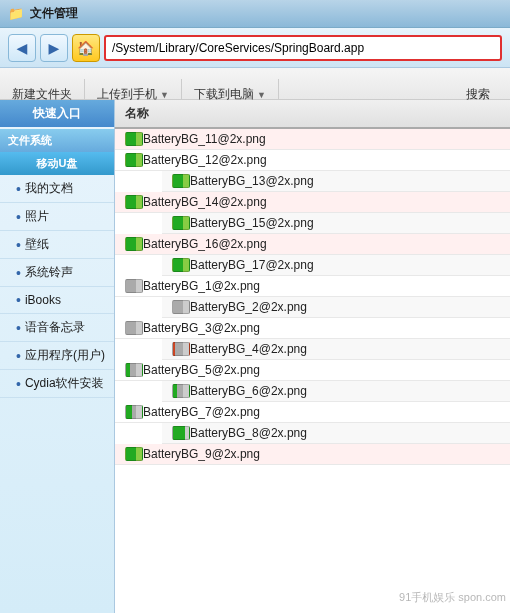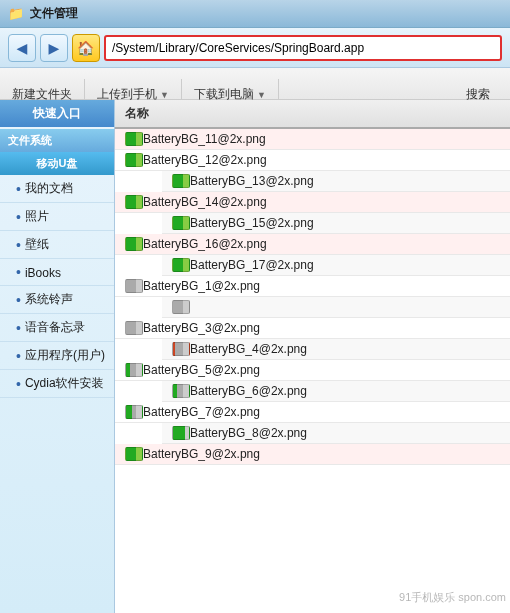--- a/index.html
+++ b/index.html
@@ -142,21 +142,21 @@
       font-weight: bold;
       padding: 4px 8px;
       margin-top: 2px;
     }
     .sidebar-item {
       padding: 5px 8px 5px 16px;
       font-size: 12px;
       color: #1a1a1a;
       cursor: pointer;
       display: flex;
-      align-items: flex-end;
+      align-items: center;
       gap: 4px;
       border-bottom: 1px solid #c8e0f0;
     }
     .sidebar-item::before {
       content: "•";
       color: #3366aa;
       font-size: 14px;
     }
 
     
@@ -266,24 +266,24 @@
     <div class="sidebar-item">
       <span>我的文档</span>
     </div>
     <div class="sidebar-item">
       <span>照片</span>
     </div>
     <div class="sidebar-item">
       <span>壁纸</span>
     </div>
     <div class="sidebar-item">
+      <span>系统铃声</span>
+    </div>
+    <div class="sidebar-item">
       <span>iBooks</span>
-    </div>
-    <div class="sidebar-item">
-      <span>系统铃声</span>
     </div>
     <div class="sidebar-item">
       <span>语音备忘录</span>
     </div>
     <div class="sidebar-item">
       <span>应用程序(用户)</span>
     </div>
     <div class="sidebar-item">
       <span>Cydia软件安装</span>
     </div>
@@ -319,20 +319,21 @@
     <div class="file-row alt highlighted">
       <div class="file-icon file-icon-green"></div>
       <span>BatteryBG_17@2x.png</span>
     </div>
     <div class="file-row">
       <div class="file-icon file-icon-gray"></div>
       <span>BatteryBG_1@2x.png</span>
     </div>
     <div class="file-row alt">
       <div class="file-icon file-icon-gray"></div>
+      <span>BatteryBG_2@2x.png</span>
     </div>
     <div class="file-row">
       <div class="file-icon file-icon-gray"></div>
       <span>BatteryBG_3@2x.png</span>
     </div>
     <div class="file-row alt">
       <div class="file-icon file-icon-partial"></div>
       <span>BatteryBG_4@2x.png</span>
     </div>
     <div class="file-row">

